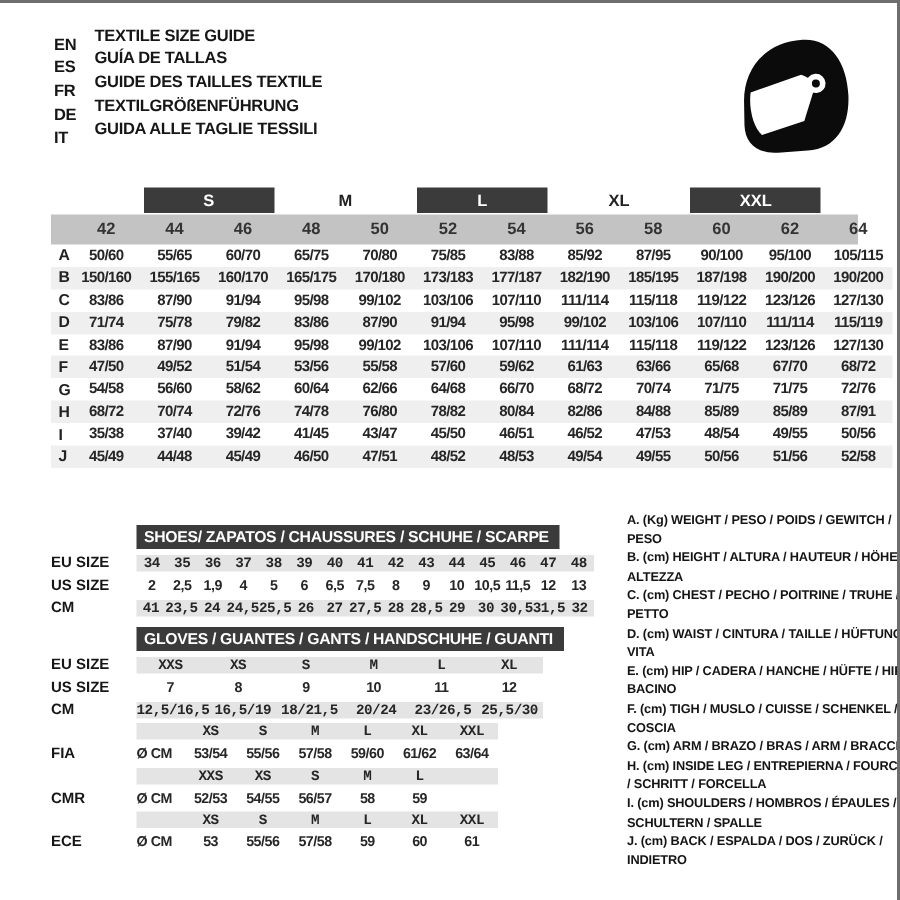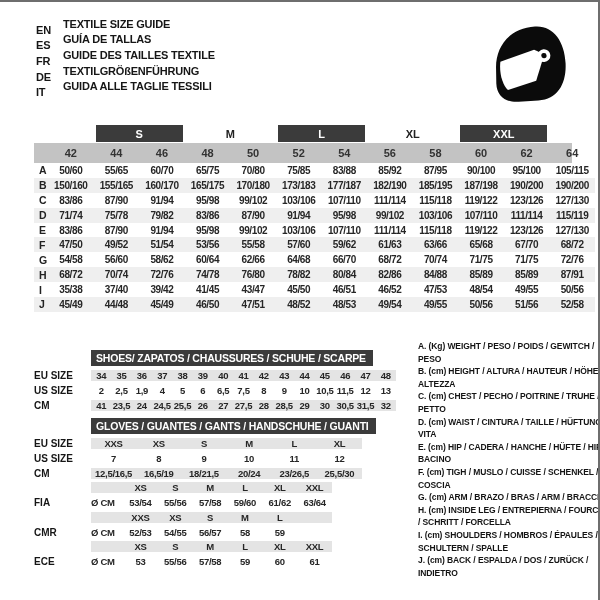--- a/index.html
+++ b/index.html
@@ -25,21 +25,21 @@
   .data-row{height:14.9px;}
   .data-row.striped{background:#efefef;}
   .row-letter{display:flex;align-items:center;padding-left:5px;font-weight:bold;font-size:10.5px;color:#222;}
   .val-cell{display:flex;align-items:center;justify-content:center;font-weight:bold;font-size:10px;letter-spacing:-0.4px;color:#262626;white-space:nowrap;}
   
   .sub{position:absolute;left:34px;}
   .sub-title{display:inline-block;margin-left:57px;background:#3b3b3b;color:#fff;font-weight:bold;font-size:10.5px;letter-spacing:-0.2px;padding:2px 7px 2px 5px;white-space:nowrap;margin-top:12px;}
   .sub-row{display:flex;height:15px;align-items:flex-end;}
   .sub-label{width:57px;display:flex;align-items:center;font-weight:bold;font-size:10px;color:#161616;}
   .sub-cells{flex:1;display:grid;}
-  .sub-cells.shaded{background:#e4e4e4;}
+  .sub-cells.shaded{background:#e4e4e4;font-family:Liberation Mono, monospace;}
   .sub-cell{display:flex;align-items:center;justify-content:center;font-weight:bold;font-size:9.5px;letter-spacing:-0.3px;color:#262626;white-space:nowrap;}
   .shoes{top:336px;width:362px;}
   .shoes .sub-cells{grid-template-columns:repeat(15,1fr);}
   .gloves{top:404px;width:328px;}
   .gloves .sub-cells{grid-template-columns:repeat(6,1fr);}
   .helmetT{top:476px;width:298px;}
   .helmetT .sub-cells{grid-template-columns:32px repeat(6,1fr);}
   .helmetT .sub-row{height:14.9px;}
   
   .legend{position:absolute;left:418px;top:338px;width:196px;font-weight:bold;font-size:8.5px;line-height:12.6px;letter-spacing:-0.1px;color:#141414;}

